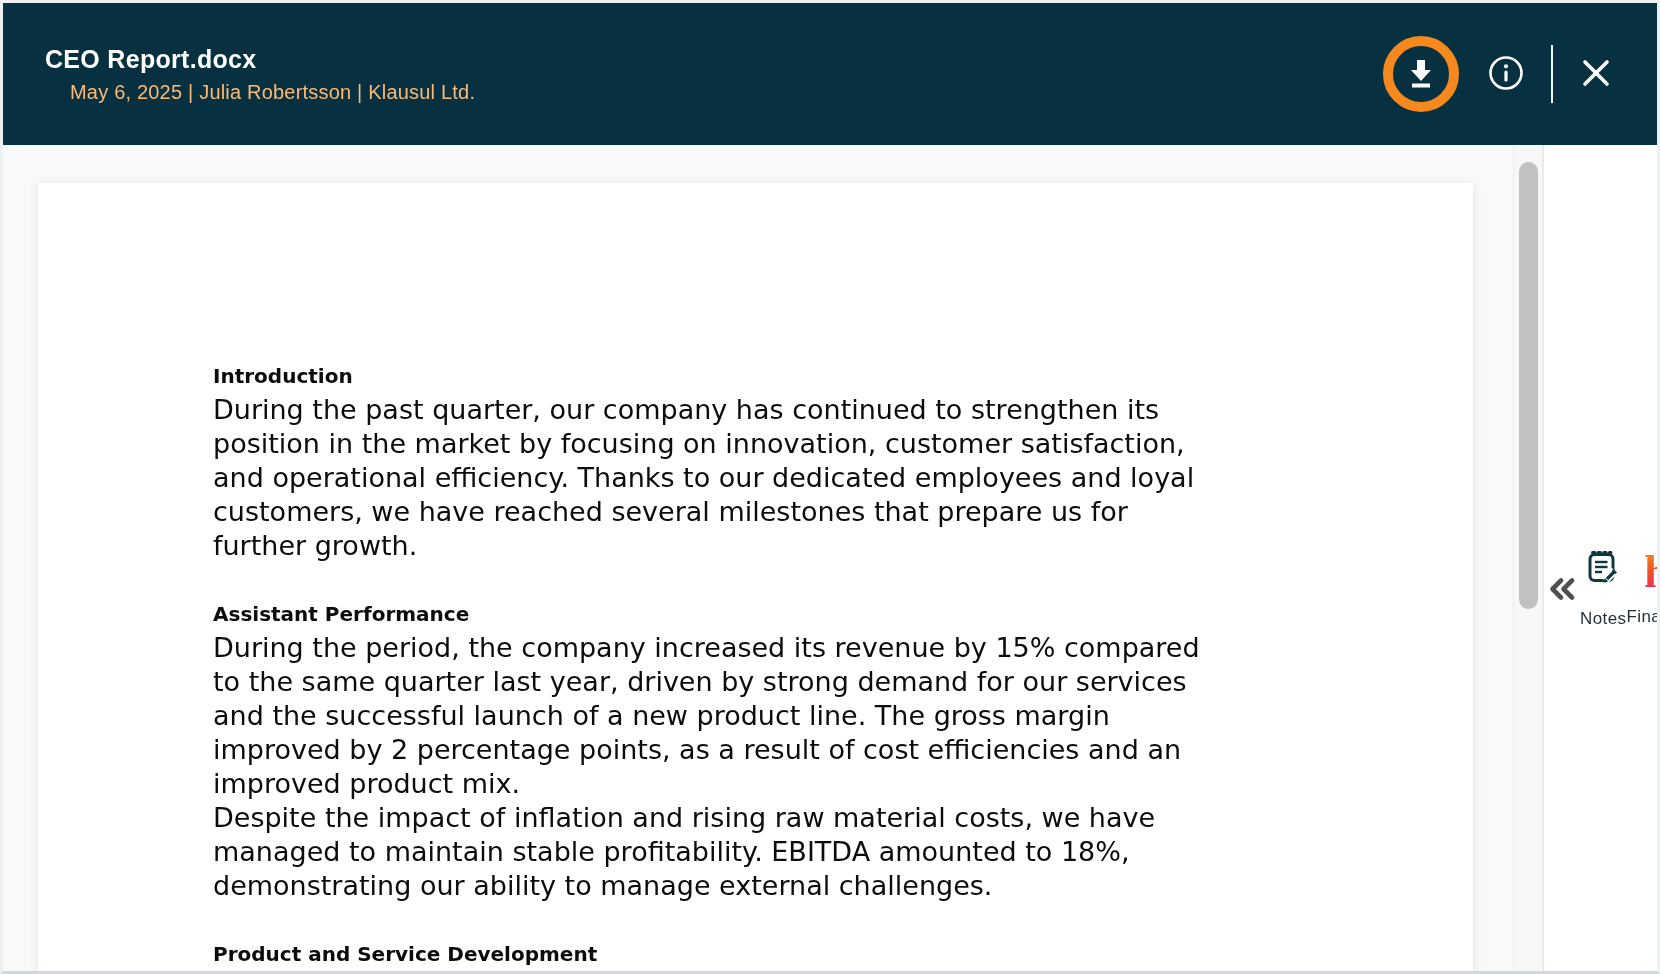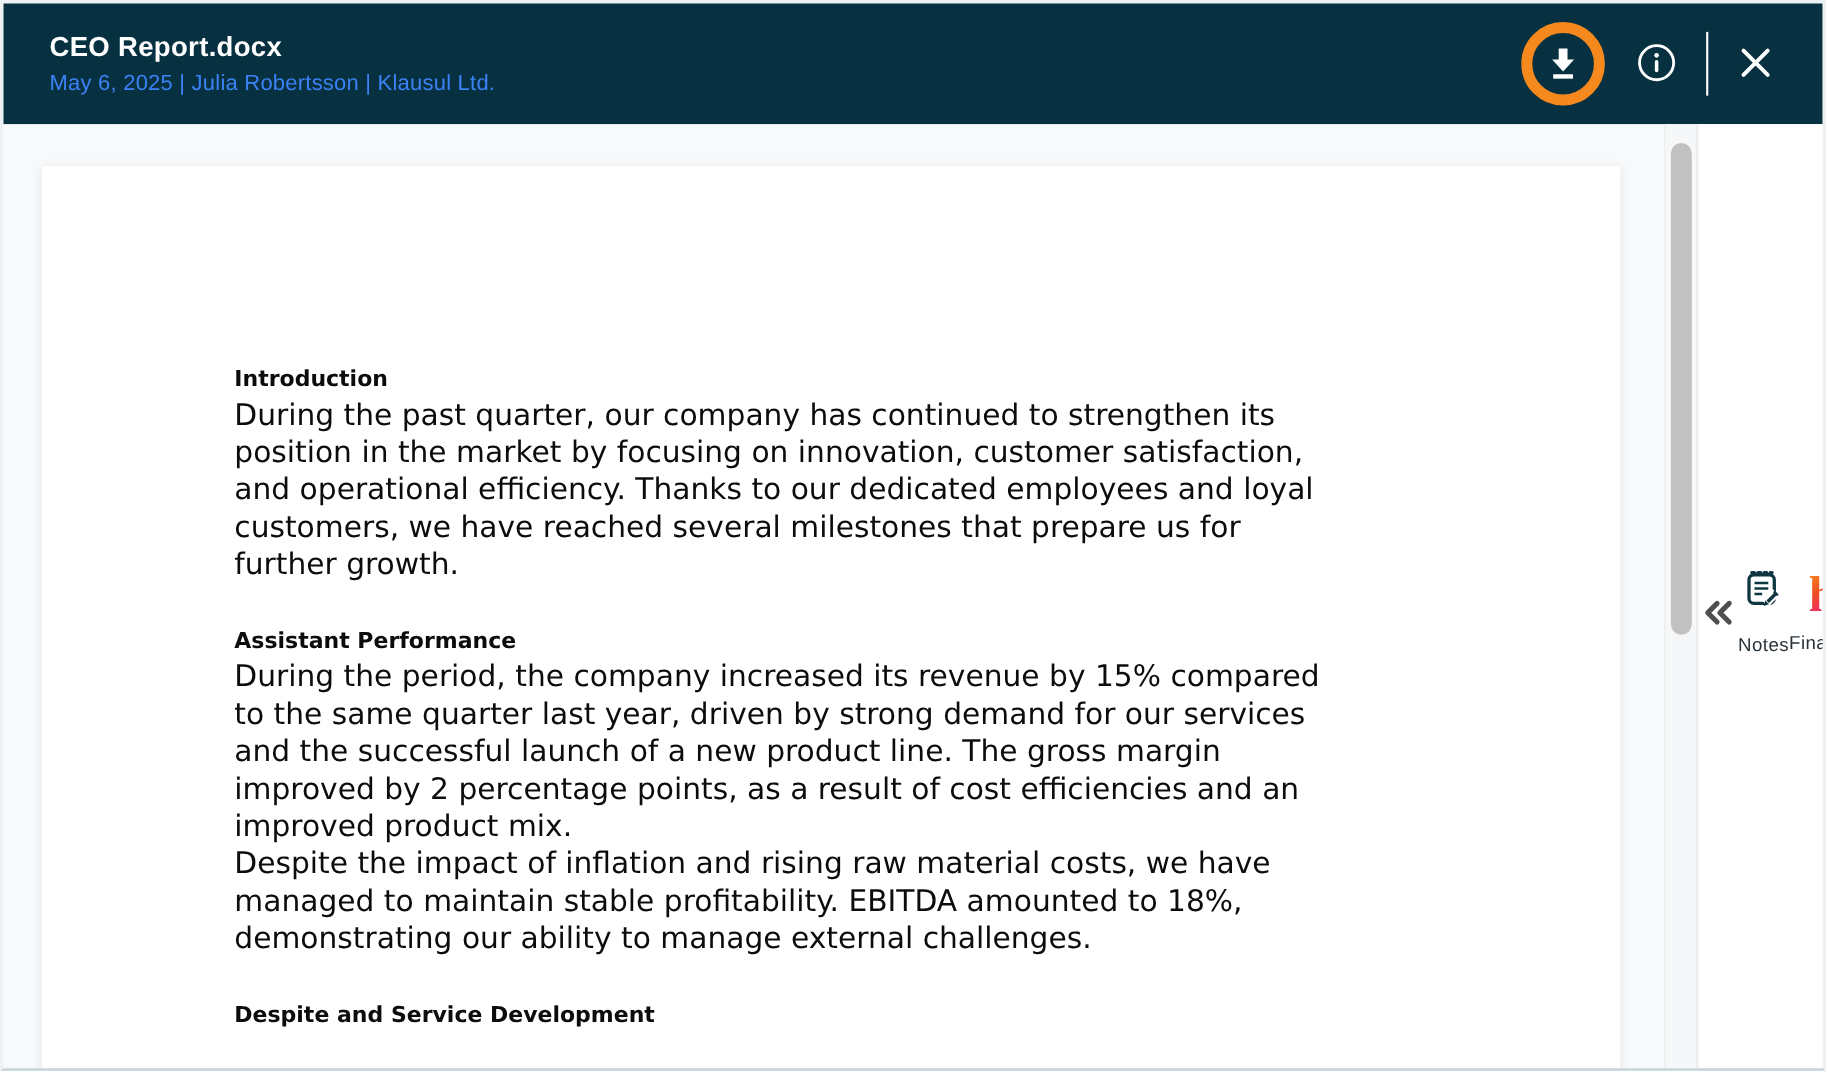--- a/index.html
+++ b/index.html
@@ -2,24 +2,24 @@
 <html><head>
 <meta charset="utf-8">
 <style>
   * { margin:0; padding:0; box-sizing:border-box; }
   html,body { width:1660px; height:974px; overflow:hidden; }
   body { font-family:"Liberation Sans", sans-serif; background:#f8f9fa; position:relative; }
 
   .viewport { position:absolute; inset:0; border:3px solid #eef1f3; border-bottom-color:#ccd9df; background:#f8f9fa; overflow:hidden; }
 
   
-  .header { position:relative; height:110px; background:#073140; display:flex; align-items:center; }
+  .header { position:relative; height:142px; background:#073140; display:flex; align-items:center; }
   .header-text { display:flex; flex-direction:column; justify-content:center; padding-left:42px; }
   .doc-title { color:#ffffff; font-size:25px; font-weight:bold; letter-spacing:.3px; line-height:30px; }
-  .doc-subtitle { color:#3b82f6; font-size:20px; margin-top:7px; letter-spacing:.2px; }
+  .doc-subtitle { color:#fdba74; font-size:20px; margin-top:7px; letter-spacing:.2px;margin-left:25px; }
   .header-actions { position:absolute; right:0; top:0; height:100%; display:flex; align-items:center; padding-right:44px; }
   .hbtn { background:transparent; border:none; cursor:pointer; display:flex; align-items:center; justify-content:center; }
   .download-btn { width:76px; height:76px; border-radius:50%; border:10px solid #f6891e; margin-right:28px; }
   .info-btn { width:38px; height:38px; margin-right:26px; }
   .header-vdivider { width:2px; height:58px; background:#f4f7f8; margin-right:26px; }
   .close-btn { width:34px; height:34px; }
 
   
   .main { position:relative; height:858px; background:#f8f9fa; }
 
@@ -106,21 +106,21 @@
 further growth.</p>
             <h2>Assistant Performance</h2>
             <p>During the period, the company increased its revenue by 15% compared
 to the same quarter last year, driven by strong demand for our services
 and the successful launch of a new product line. The gross margin
 improved by 2 percentage points, as a result of cost efficiencies and an
 improved product mix.
 Despite the impact of inflation and rising raw material costs, we have
 managed to maintain stable profitability. EBITDA amounted to 18%,
 demonstrating our ability to manage external challenges.</p>
-            <h2>Despite and Service Development</h2>
+            <h2>Product and Service Development</h2>
           </div>
       </div>
     </div>
 
     <div class="scroll-track">
       <div class="scroll-thumb"></div>
     </div>
 
     <div class="sidebar">
       <button class="collapse-btn">

